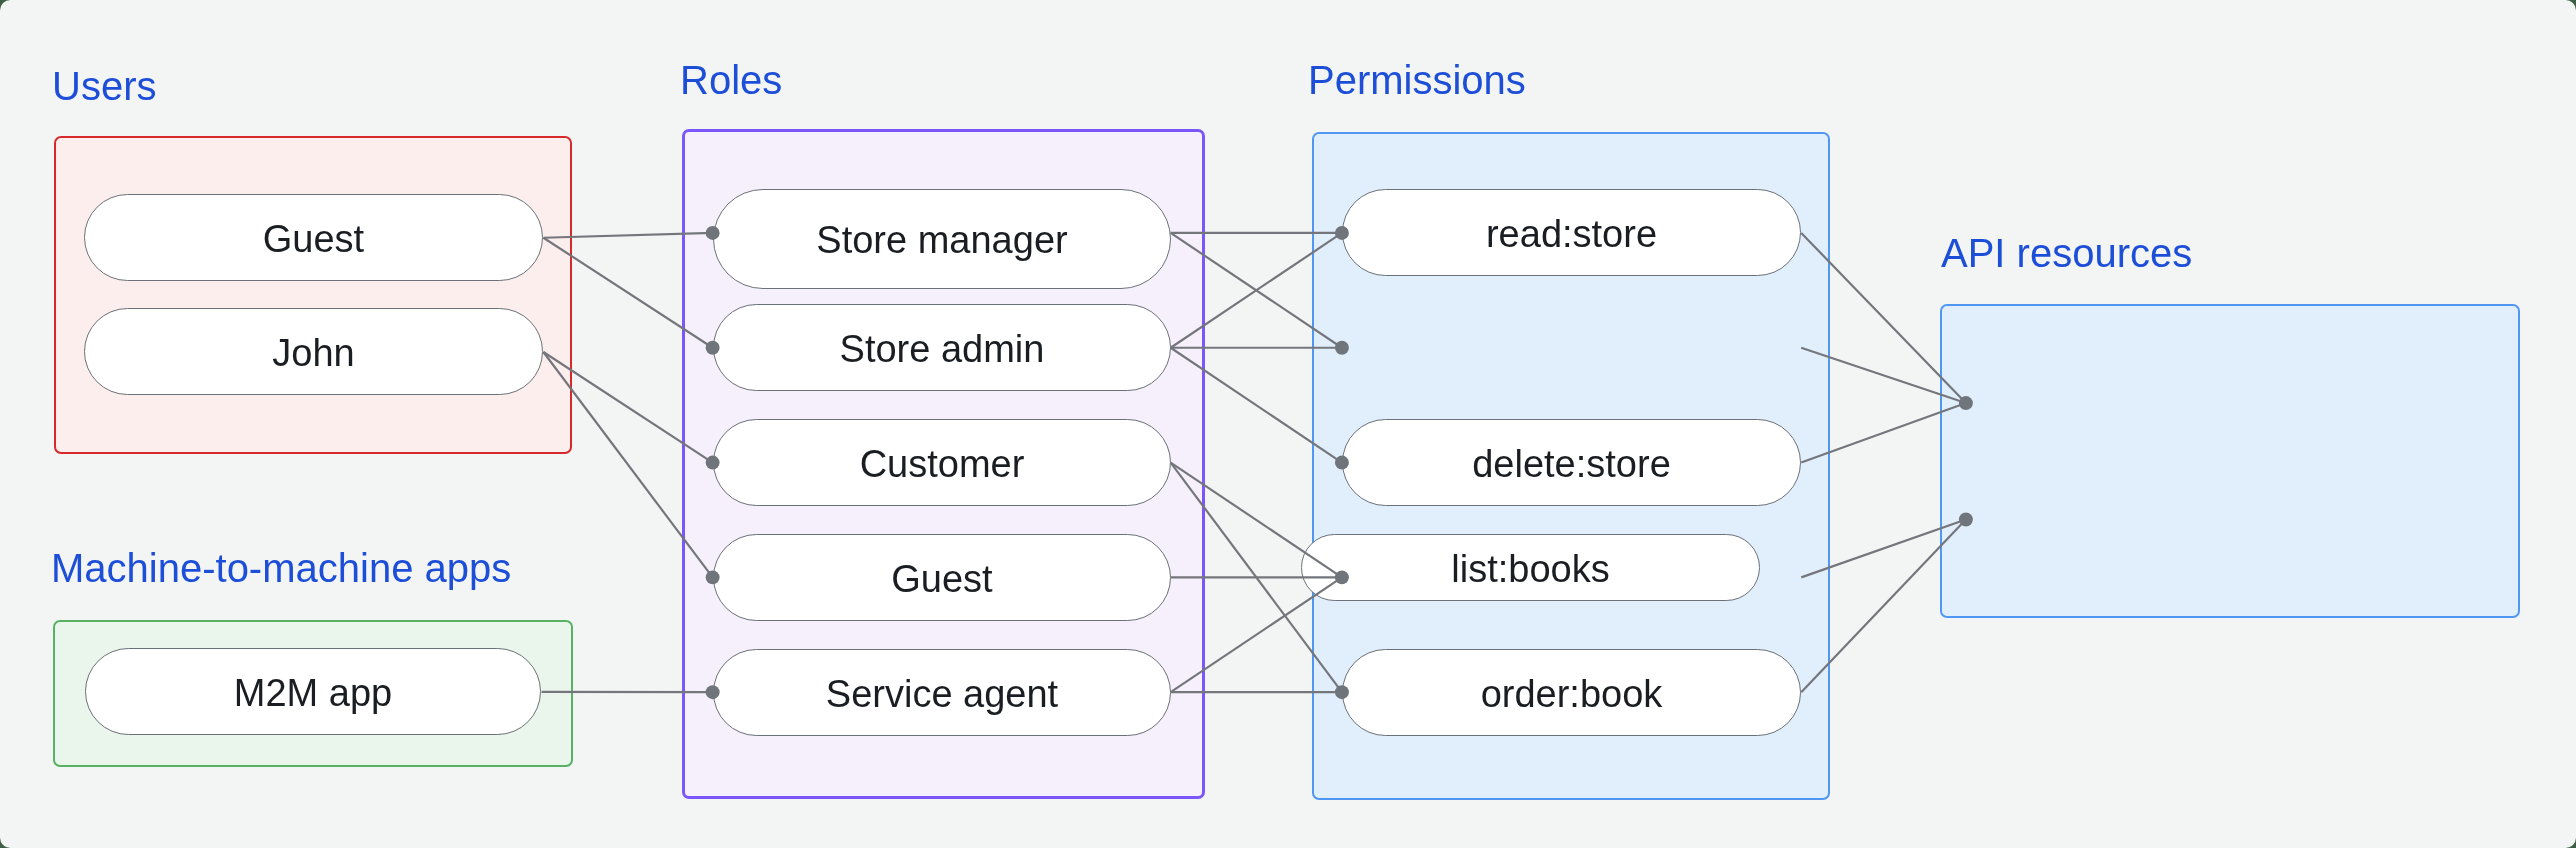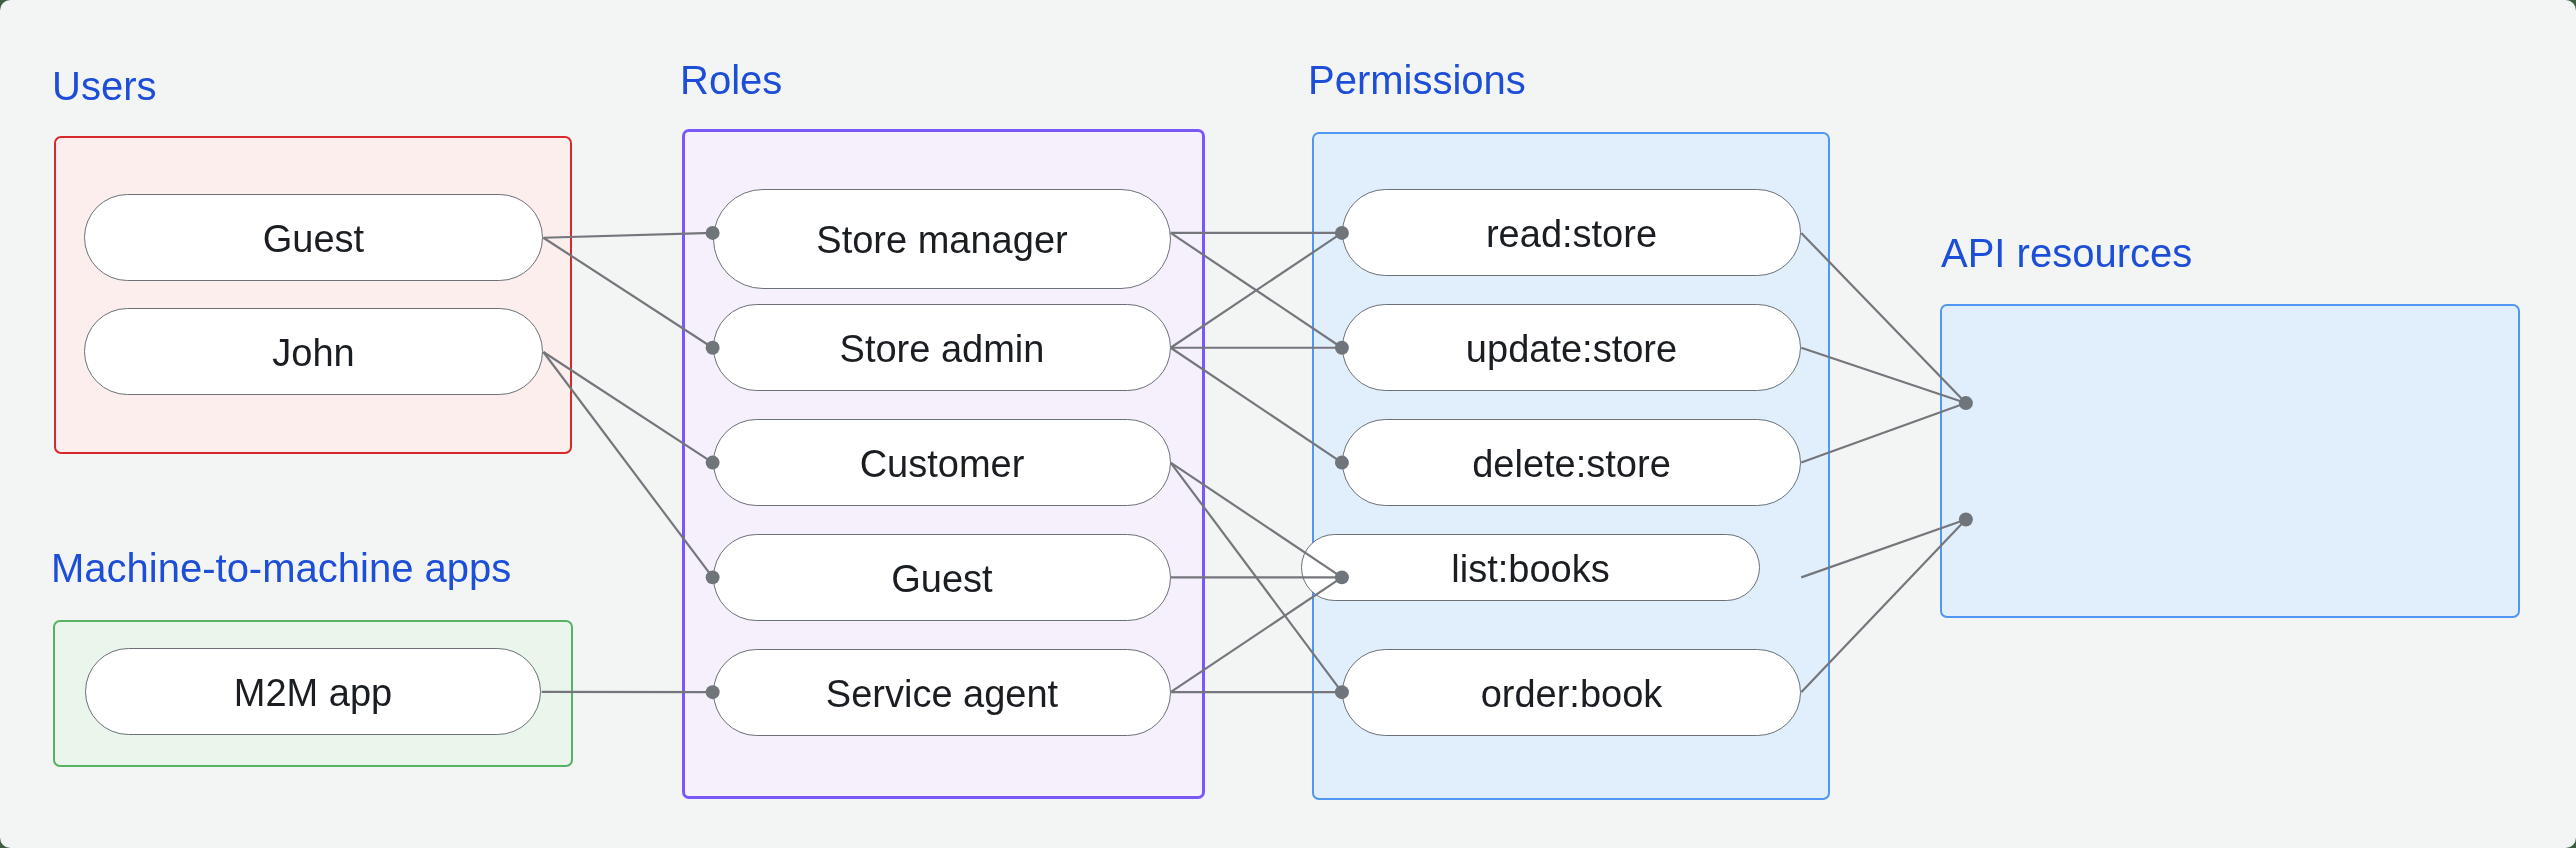--- a/index.html
+++ b/index.html
@@ -139,21 +139,20 @@
   <div class="group-box box-roles"></div>
   <div class="pill" style="left: 713px; top: 189px; width: 458px; height: 100px;">Store manager</div>
   <div class="pill" style="left: 713px; top: 304px; width: 458px; height: 87px; text-align: center;">Store admin</div>
   <div class="pill" style="left: 713px; top: 419px; width: 458px; height: 87px;">Customer</div>
   <div class="pill" style="left: 713px; top: 534px; width: 458px; height: 87px;">Guest</div>
   <div class="pill" style="left: 713px; top: 649px; width: 458px; height: 87px;">Service agent</div>
 
   <div class="group-label" id="label-permissions">Permissions</div>
   <div class="group-box box-permissions"></div>
   <div class="pill" style="left: 1342px; top: 189px; width: 459px; height: 87px;">read:store</div>
-  <div class="pill" style="left: 1342px; top: 304px; width: 459px; height: 87px;">update:store</div>
   <div class="pill" style="left: 1342px; top: 419px; width: 459px; height: 87px;">delete:store</div>
   <div class="pill" style="left: 1301px; top: 534px; width: 459px; height: 67px;">list:books</div>
   <div class="pill" style="left: 1342px; top: 649px; width: 459px; height: 87px;">order:book</div>
 
   <div class="group-label" id="label-api">API resources</div>
   <div class="group-box box-api"></div>
 
 </div>
 
 

